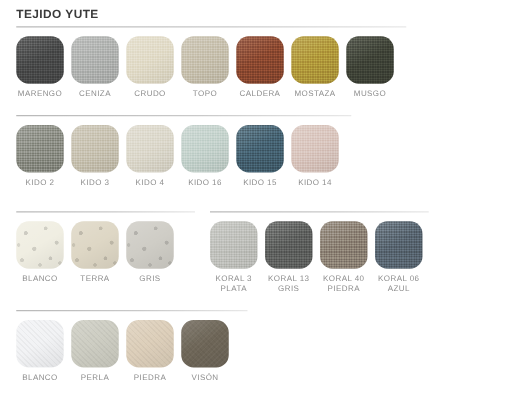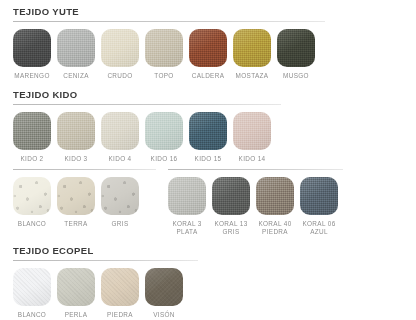--- a/index.html
+++ b/index.html
@@ -175,21 +175,20 @@
         <div class="swatch-cell">
           <div class="swatch tex-weave" style="background: rgb(65, 69, 57);">
             <div class="swatch-sheen"></div>
           </div>
           <div class="swatch-label">MUSGO</div>
         </div>
       </div>
   </div>
 
   <div class="section" id="sec-kido">
-    <div class="section-header">TEJIDO KIDO</div>
     <div class="section-rule"></div>
     <div class="swatch-row">
         <div class="swatch-cell">
           <div class="swatch tex-weave" style="background: rgb(139, 141, 132);">
             <div class="swatch-sheen"></div>
           </div>
           <div class="swatch-label">KIDO 2</div>
         </div>
         <div class="swatch-cell">
           <div class="swatch tex-weave" style="background: rgb(200, 194, 177);">
@@ -276,21 +275,20 @@
           <div class="swatch tex-weave" style="background: rgb(87, 100, 111);">
             <div class="swatch-sheen"></div>
           </div>
           <div class="swatch-label">KORAL 06
 AZUL</div>
         </div>
       </div>
   </div>
 
   <div class="section" id="sec-ecopel">
-    <div class="section-header">TEJIDO ECOPEL</div>
     <div class="section-rule"></div>
     <div class="swatch-row">
         <div class="swatch-cell">
           <div class="swatch tex-smooth" style="background: rgb(242, 243, 245);">
             <div class="swatch-sheen"></div>
           </div>
           <div class="swatch-label">BLANCO</div>
         </div>
         <div class="swatch-cell">
           <div class="swatch tex-smooth" style="background: rgb(205, 205, 194);">

